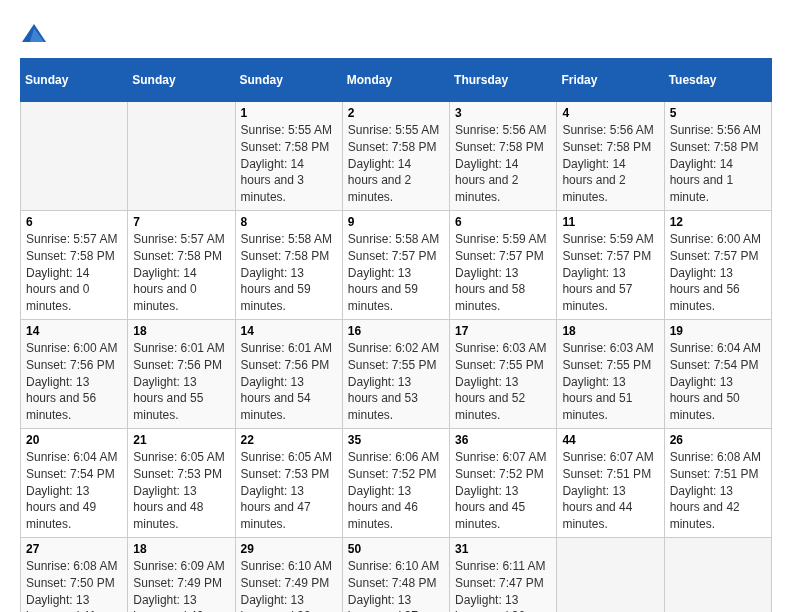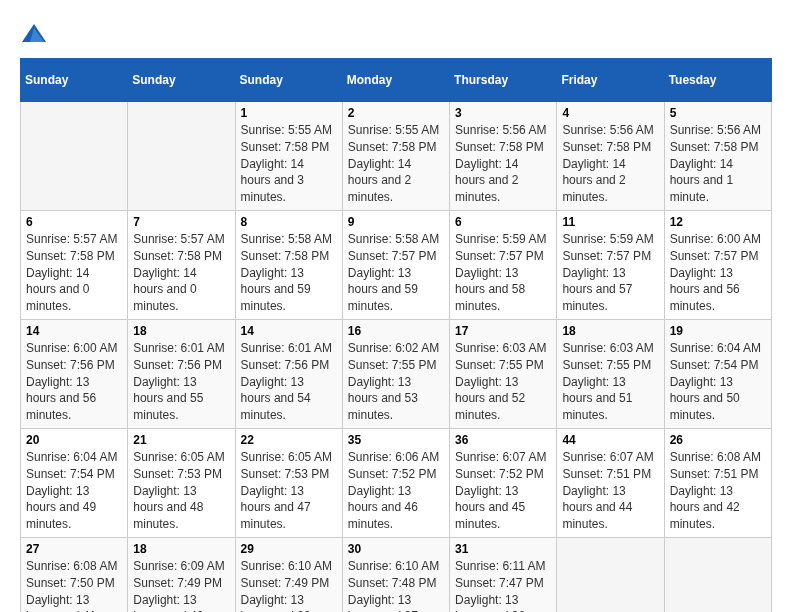--- a/index.html
+++ b/index.html
@@ -241,21 +241,21 @@
         </td>
         <td>
           <span class="day-number">18</span>
           <div class="day-info">Sunrise: 6:09 AM<br>Sunset: 7:49 PM<br>Daylight: 13 hours and 40 minutes.</div>
         </td>
         <td>
           <span class="day-number">29</span>
           <div class="day-info">Sunrise: 6:10 AM<br>Sunset: 7:49 PM<br>Daylight: 13 hours and 39 minutes.</div>
         </td>
         <td>
-          <span class="day-number">30</span>
+          <span class="day-number">50</span>
           <div class="day-info">Sunrise: 6:10 AM<br>Sunset: 7:48 PM<br>Daylight: 13 hours and 37 minutes.</div>
         </td>
         <td>
           <span class="day-number">31</span>
           <div class="day-info">Sunrise: 6:11 AM<br>Sunset: 7:47 PM<br>Daylight: 13 hours and 36 minutes.</div>
         </td>
         <td class="empty-cell"></td>
         <td class="empty-cell"></td>
       </tr>
     </tbody>

